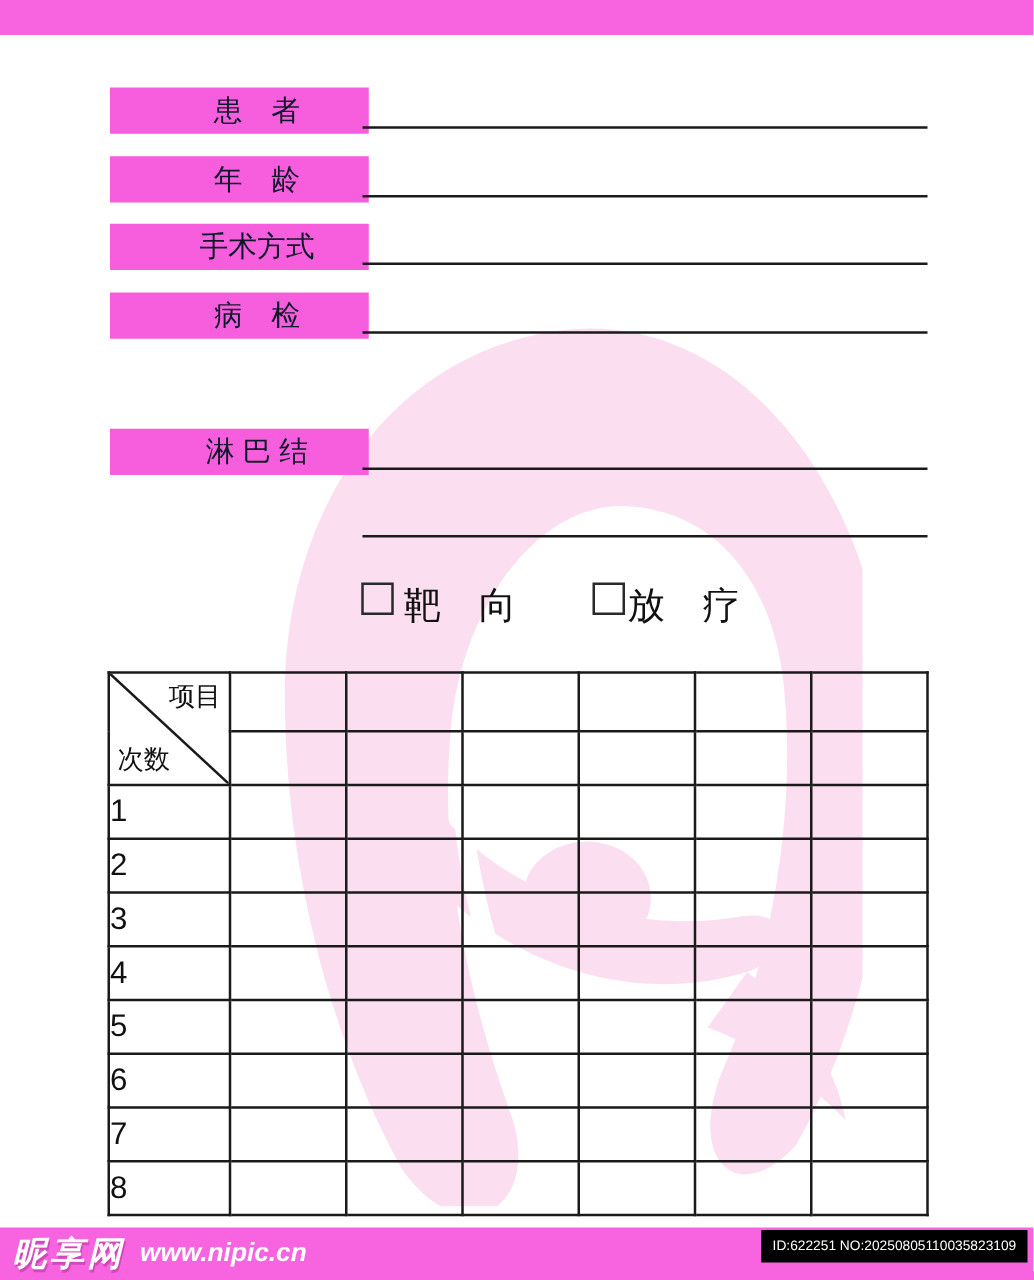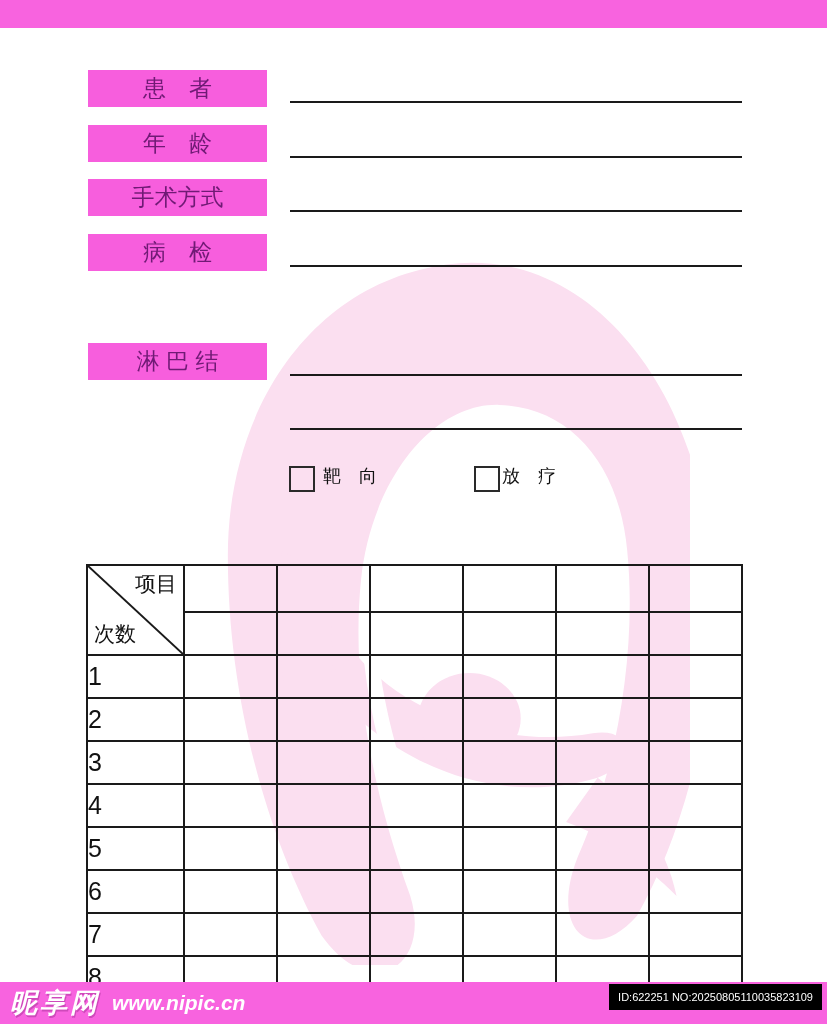--- a/index.html
+++ b/index.html
@@ -18,28 +18,28 @@
            letter-spacing:3px;text-shadow:1px 2px 0 #cf49bb;}
   .logo-url{font-size:21px;font-weight:bold;font-style:italic;color:#ffffff;margin-left:12px;}
   .id-badge{position:absolute;right:5px;top:2px;height:26px;display:flex;align-items:center;
             background:#000000;color:#ffffff;font-size:11px;padding:0 9px;}
   
   .watermark{position:absolute;left:170px;top:255px;width:520px;height:710px;pointer-events:none;}
   
   .field-row{position:absolute;left:0;width:827px;height:37px;}
   .field-label{position:absolute;left:88px;top:0;width:179px;height:37px;background:#f75edd;
                display:flex;align-items:center;justify-content:center;
-               font-size:23px;color:#701a75;}
+               font-size:23px;color:#0f172a;padding-left:28px;}
   .field-line{position:absolute;left:290px;top:31px;width:452px;height:0;border-top:2px solid #1a1a1a;}
   
   .cb-row{position:absolute;left:0;top:464px;width:827px;height:30px;}
   .cb-box{position:absolute;top:2px;width:22px;height:22px;border:2px solid #2a2a2a;background:transparent;}
-  .cb-label{position:absolute;top:0;font-size:18px;color:#111;white-space:pre;}
-  
-  .grid-table{position:absolute;left:86px;top:564px;border-collapse:collapse;table-layout:fixed;width:655px;border-radius:20px;}
+  .cb-label{position:absolute;top:0;font-size:30px;color:#111;white-space:pre;}
+  
+  .grid-table{position:absolute;left:86px;top:537px;border-collapse:collapse;table-layout:fixed;width:655px;border-radius:20px;}
   .grid-table td,.grid-table th{border:2px solid #1a1a1a;padding:0;background:transparent;}
   .corner-cell{position:relative;width:93px;height:86px;}
   .corner-svg{position:absolute;left:0;top:0;width:100%;height:100%;}
   .corner-top{position:absolute;right:6px;top:4px;font-size:21px;font-weight:normal;color:#111;}
   .corner-bottom{position:absolute;left:6px;bottom:6px;font-size:21px;font-weight:normal;color:#111;}
   .hdr-sub{height:41px;}
   .hdr-sub-first{height:45px;}
   .num-cell{height:41px;font-size:25px;text-align:left;padding-left:17px;font-weight:normal;color:#111;}
   .blank-cell{height:41px;}
 </style>

